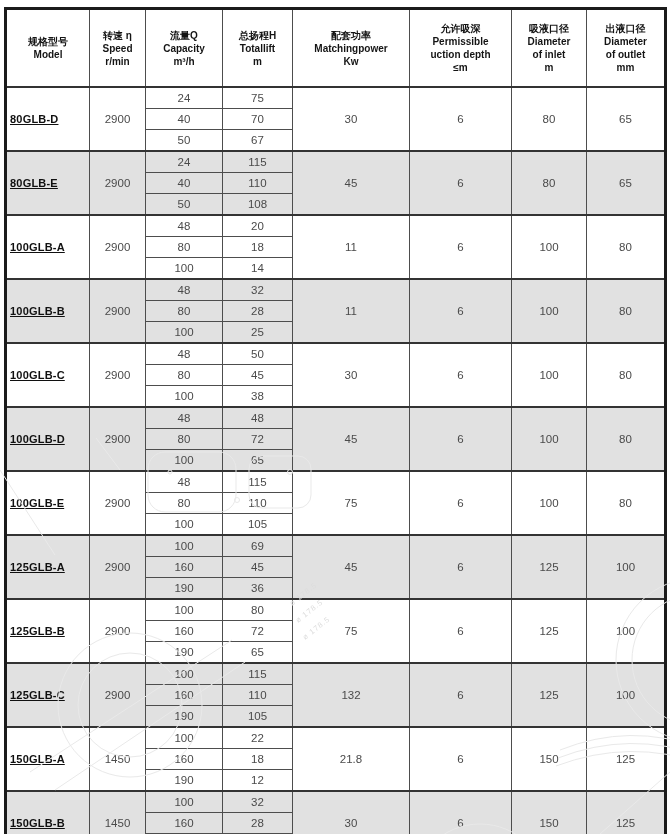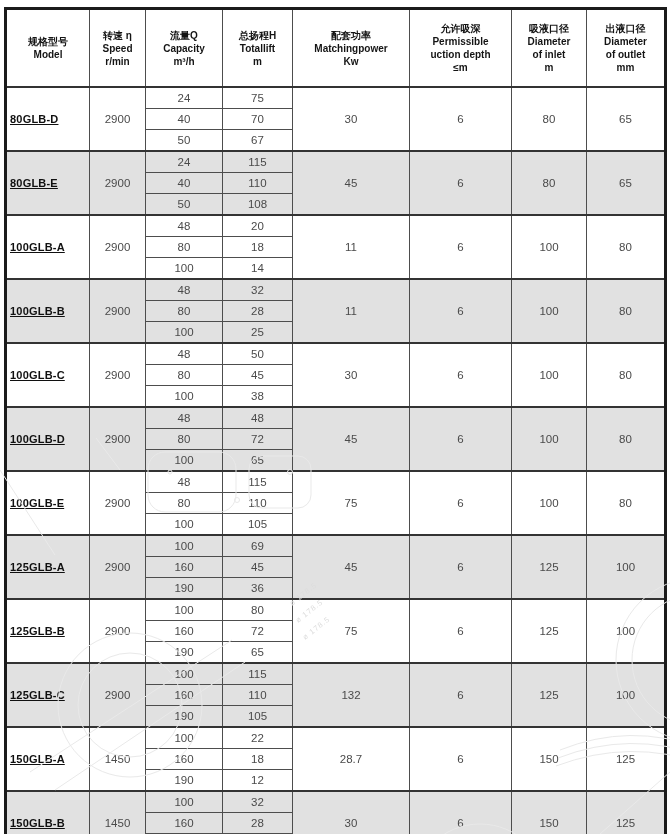--- a/index.html
+++ b/index.html
@@ -356,21 +356,21 @@
       </tr>
       <tr class="sub">
         <td class="shaded">190</td>
         <td class="shaded">105</td>
       </tr>
       <tr class="group-top">
         <td rowspan="3" class="model-cell">150GLB-A</td>
         <td rowspan="3">1450</td>
         <td>100</td>
         <td>22</td>
-        <td rowspan="3">28.7</td>
+        <td rowspan="3">21.8</td>
         <td rowspan="3">6</td>
         <td rowspan="3">150</td>
         <td rowspan="3">125</td>
       </tr>
       <tr class="sub">
         <td>160</td>
         <td>18</td>
       </tr>
       <tr class="sub">
         <td>190</td>

